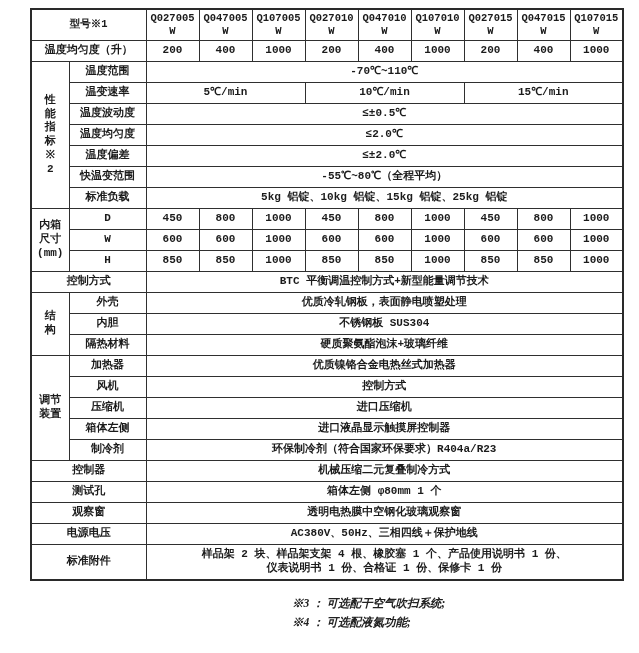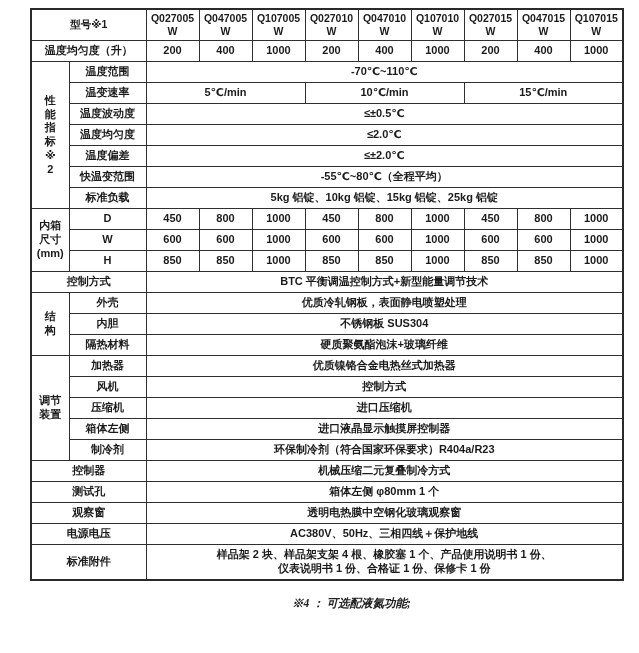--- a/index.html
+++ b/index.html
@@ -16,20 +16,21 @@
   }
   .page {
     padding-top: 8px;
   }
   table.spec {
     border-collapse: collapse;
     table-layout: fixed;
     width: 592px;
     margin-left: 30px;
     border: 2px solid #2a2a2a;
+    font-family: Liberation Mono, monospace;
   }
   table.spec td {
     border: 1px solid #2f2f2f;
     text-align: center;
     vertical-align: middle;
     font-size: 11px;
     font-weight: bold;
     height: 20px;
     padding: 0 2px;
     line-height: 1.25;
@@ -234,15 +235,16 @@
       </tr>
       <tr class="attach-row">
         <td colspan="2">标准附件</td>
         <td colspan="9">样品架 2 块、样品架支架 4 根、橡胶塞 1 个、产品使用说明书 1 份、
 仪表说明书 1 份、合格证 1 份、保修卡 1 份</td>
       </tr>
     </tbody>
   </table>
 
   <div class="notes">
+    <div>※3 ： 可选配干空气吹扫系统;</div>
     <div>※4 ： 可选配液氮功能;</div>
   </div>
 </div>
 
 </body></html>

